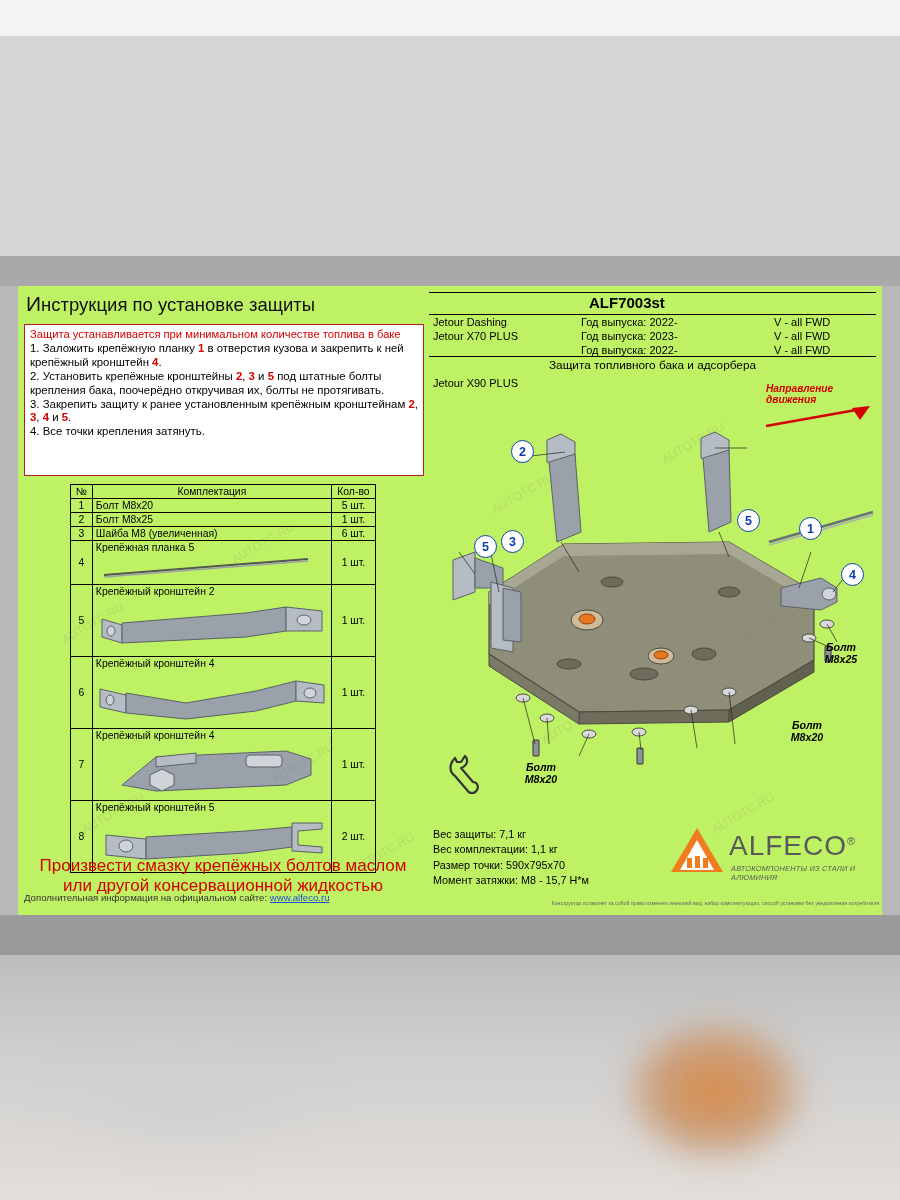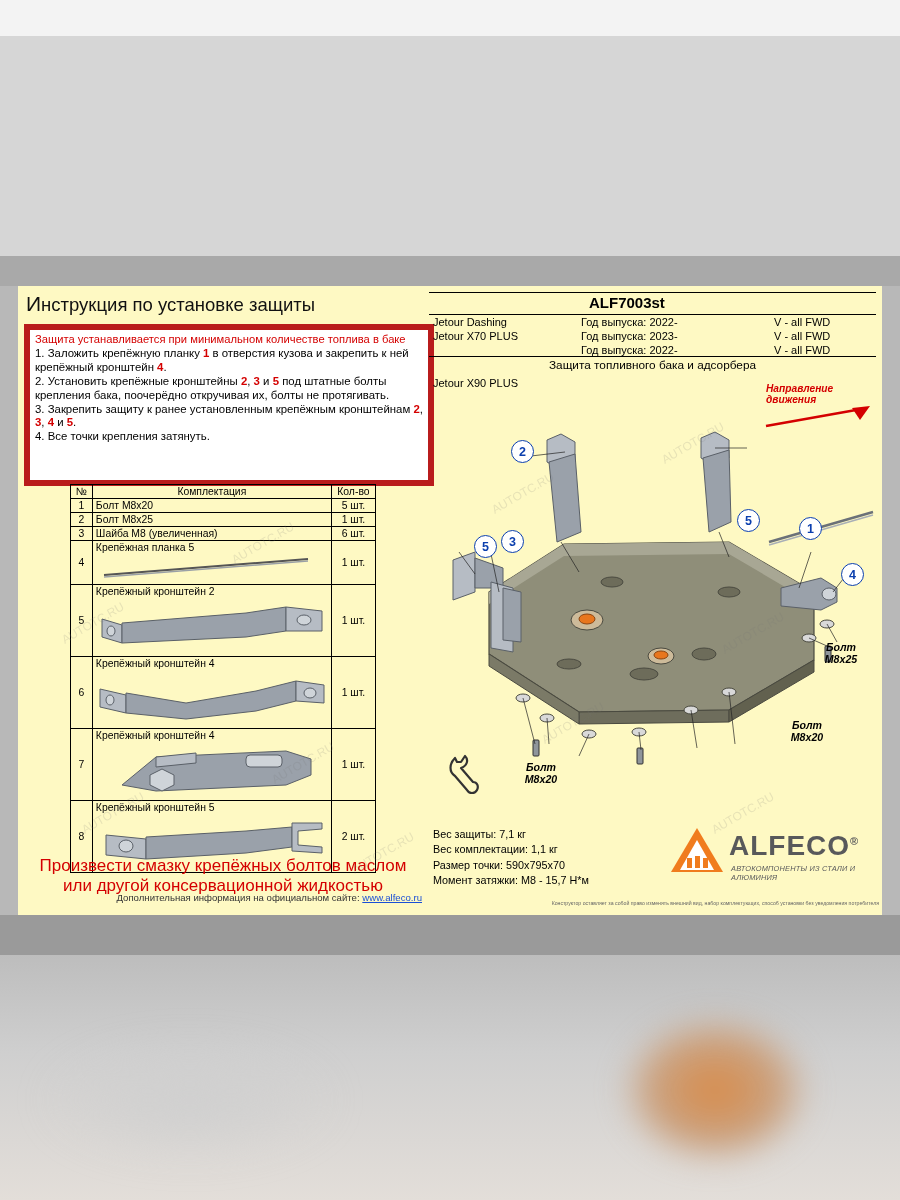--- a/index.html
+++ b/index.html
@@ -17,62 +17,62 @@
   .band-bottom2{position:absolute;left:0;top:955px;width:900px;height:245px;
      background:linear-gradient(180deg,#bdbdbd 0%,#cfcfcf 40%,#e3ded9 100%);}
   .blur-blob{position:absolute;width:190px;height:150px;border-radius:50%;
      background:radial-gradient(ellipse at center,#d98c4a 0%,#caa07d 45%,rgba(200,170,150,0) 72%);
      filter:blur(14px);left:620px;top:1015px;}
   .blur-blob2{position:absolute;width:300px;height:120px;border-radius:50%;
      background:radial-gradient(ellipse at center,#cfcfcf 0%,rgba(190,190,190,0) 70%);
      filter:blur(18px);left:40px;top:1040px;}
 
   
-  .sheet{position:absolute;left:18px;top:286px;width:864px;height:629px;background:#fef9c3;}
+  .sheet{position:absolute;left:18px;top:286px;width:864px;height:629px;background:#bef264;}
 
   
   .title{position:absolute;left:8px;top:6px;width:400px;font-size:18.5px;color:#111;}
   .title .big{font-size:21px;}
 
-  .instr-box{position:absolute;left:6px;top:38px;width:398px;height:150px;border:6px solid #b91c1c;background:#fff;}
+  .instr-box{position:absolute;left:6px;top:38px;width:398px;height:150px;border:1px solid #b91c1c;background:#fff;}
   .instr-warn{color:#d40000;font-size:11.2px;padding:3px 4px 1px 5px;line-height:1.15;}
   .instr-list{font-size:11.4px;color:#000;padding:0 4px 0 5px;line-height:1.22;}
   .n-red{color:#d40000;font-weight:bold;}
 
   
   .tbl{position:absolute;left:52px;top:198px;width:306px;border-collapse:collapse;}
   .tbl td,.tbl th{border:1px solid #000;font-size:10.4px;padding:1px 3px;color:#000;}
   .tbl th{font-weight:normal;text-align:center;}
   .c-num{width:16px;text-align:center;}
   .c-qty{width:42px;text-align:center;}
   .c-name{text-align:left;}
   .rowimg{height:58px;position:relative;}
 
   .foot-red{position:absolute;left:6px;top:570px;width:398px;text-align:center;color:#d40000;
      font-size:17px;line-height:1.2;}
-  .foot-small{position:absolute;left:6px;top:606px;width:398px;text-align:right;font-size:9.6px;color:#333;}
+  .foot-small{position:absolute;left:6px;top:606px;width:398px;text-align:left;font-size:9.6px;color:#333;}
   .foot-small a{color:#1a4fd6;}
 
   
   .rpanel{position:absolute;left:411px;top:6px;width:447px;height:615px;}
   .code{position:absolute;left:160px;top:2px;font-size:15px;font-weight:bold;color:#000;}
   .hdr-rule{position:absolute;left:0;width:447px;height:1px;background:#000;}
   .model-row{position:absolute;font-size:11px;color:#000;}
   .m-name{left:4px;}
   .m-year{left:152px;}
   .m-drv{left:345px;}
   .subtitle{position:absolute;left:0;top:66px;width:447px;text-align:center;font-size:11.8px;color:#000;}
 
   .dir-label{position:absolute;left:337px;top:91px;width:110px;text-align:left;color:#d40000;
      font-size:10.2px;font-weight:bold;line-height:1.1;font-style:italic;}
 
   .specs{position:absolute;left:4px;top:535px;font-size:10.8px;line-height:1.42;color:#000;}
 
   .alfeco-wrap{position:absolute;left:240px;top:530px;width:210px;height:60px;}
-  .alfeco-text{position:absolute;left:60px;top:8px;font-size:28px;letter-spacing:1px;color:#58595b;font-weight:bold;}
+  .alfeco-text{position:absolute;left:60px;top:8px;font-size:28px;letter-spacing:1px;color:#58595b;font-weight:normal;}
   .alfeco-r{font-size:11px;vertical-align:super;}
   .alfeco-sub{position:absolute;left:62px;top:42px;font-size:7.4px;color:#58595b;letter-spacing:.2px;font-style:italic;}
 
   .disclaimer{position:absolute;left:120px;top:608px;width:330px;font-size:5.2px;color:#666;text-align:right;}
 
   
   .wm{position:absolute;color:rgba(120,120,120,0.17);font-size:12px;transform:rotate(-30deg);
       white-space:nowrap;pointer-events:none;font-family:"Liberation Sans",sans-serif;}
 
   .callout{position:absolute;width:21px;height:21px;border:1.4px solid #0b3fae;border-radius:50%;

